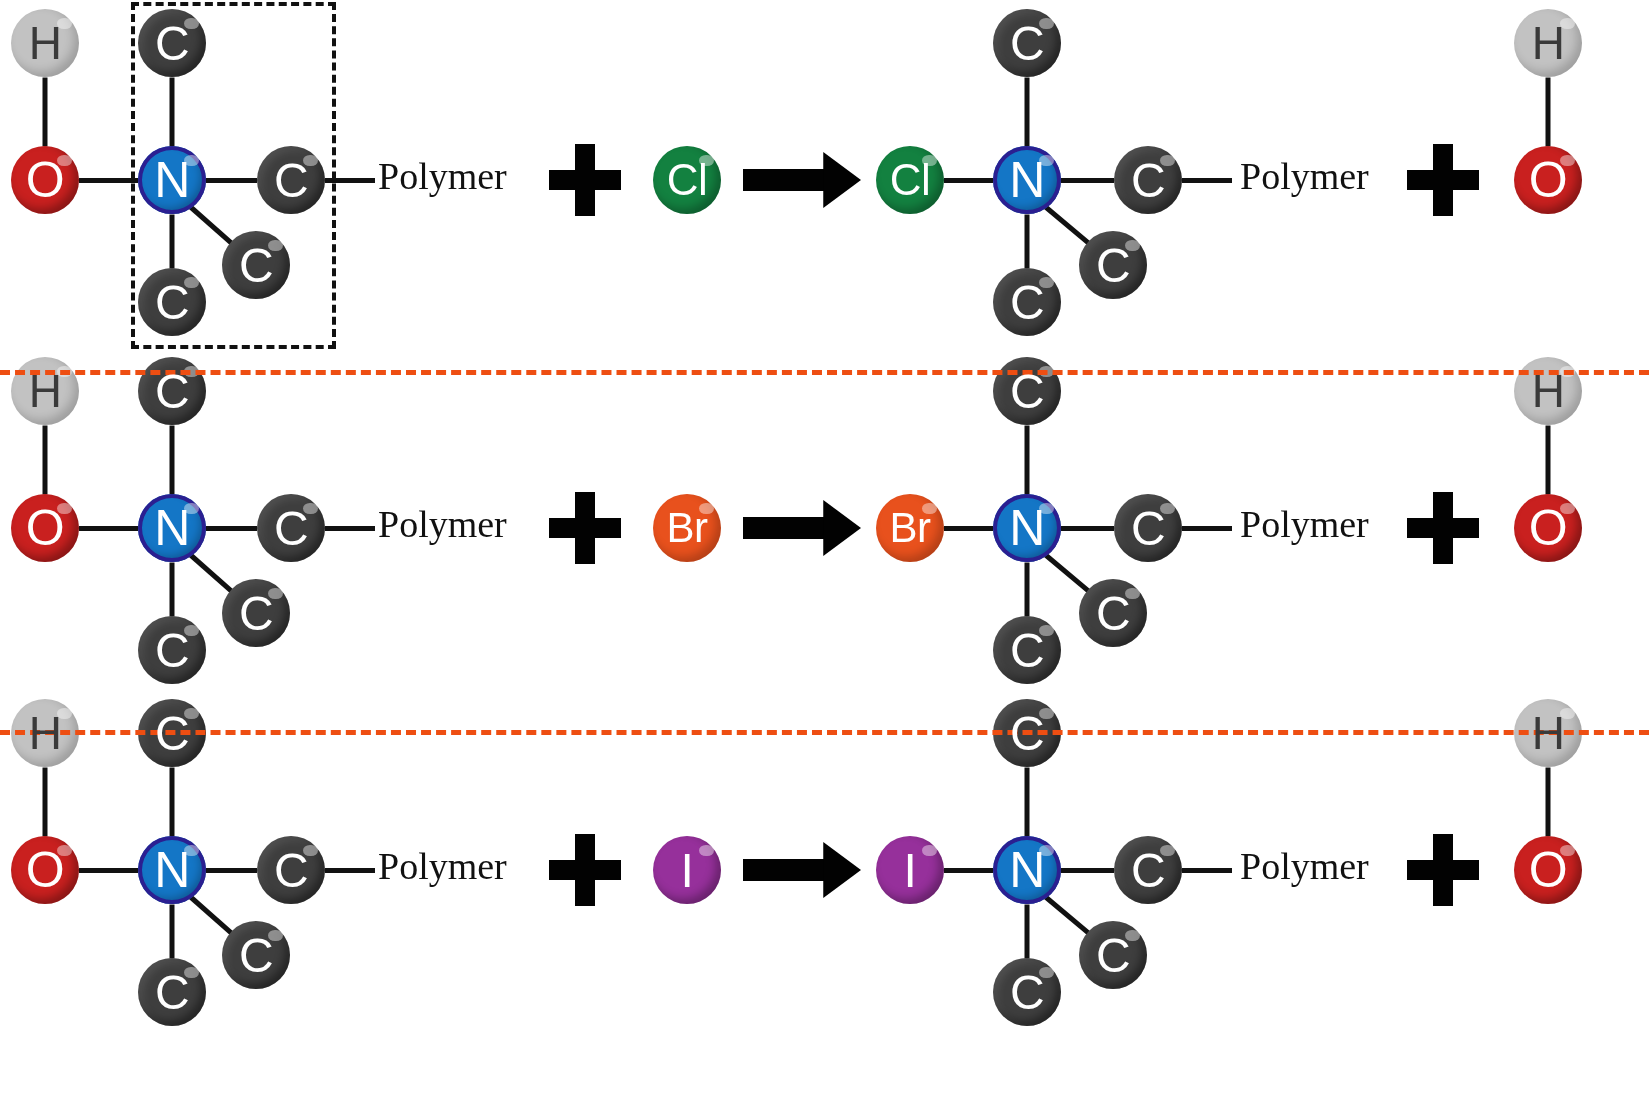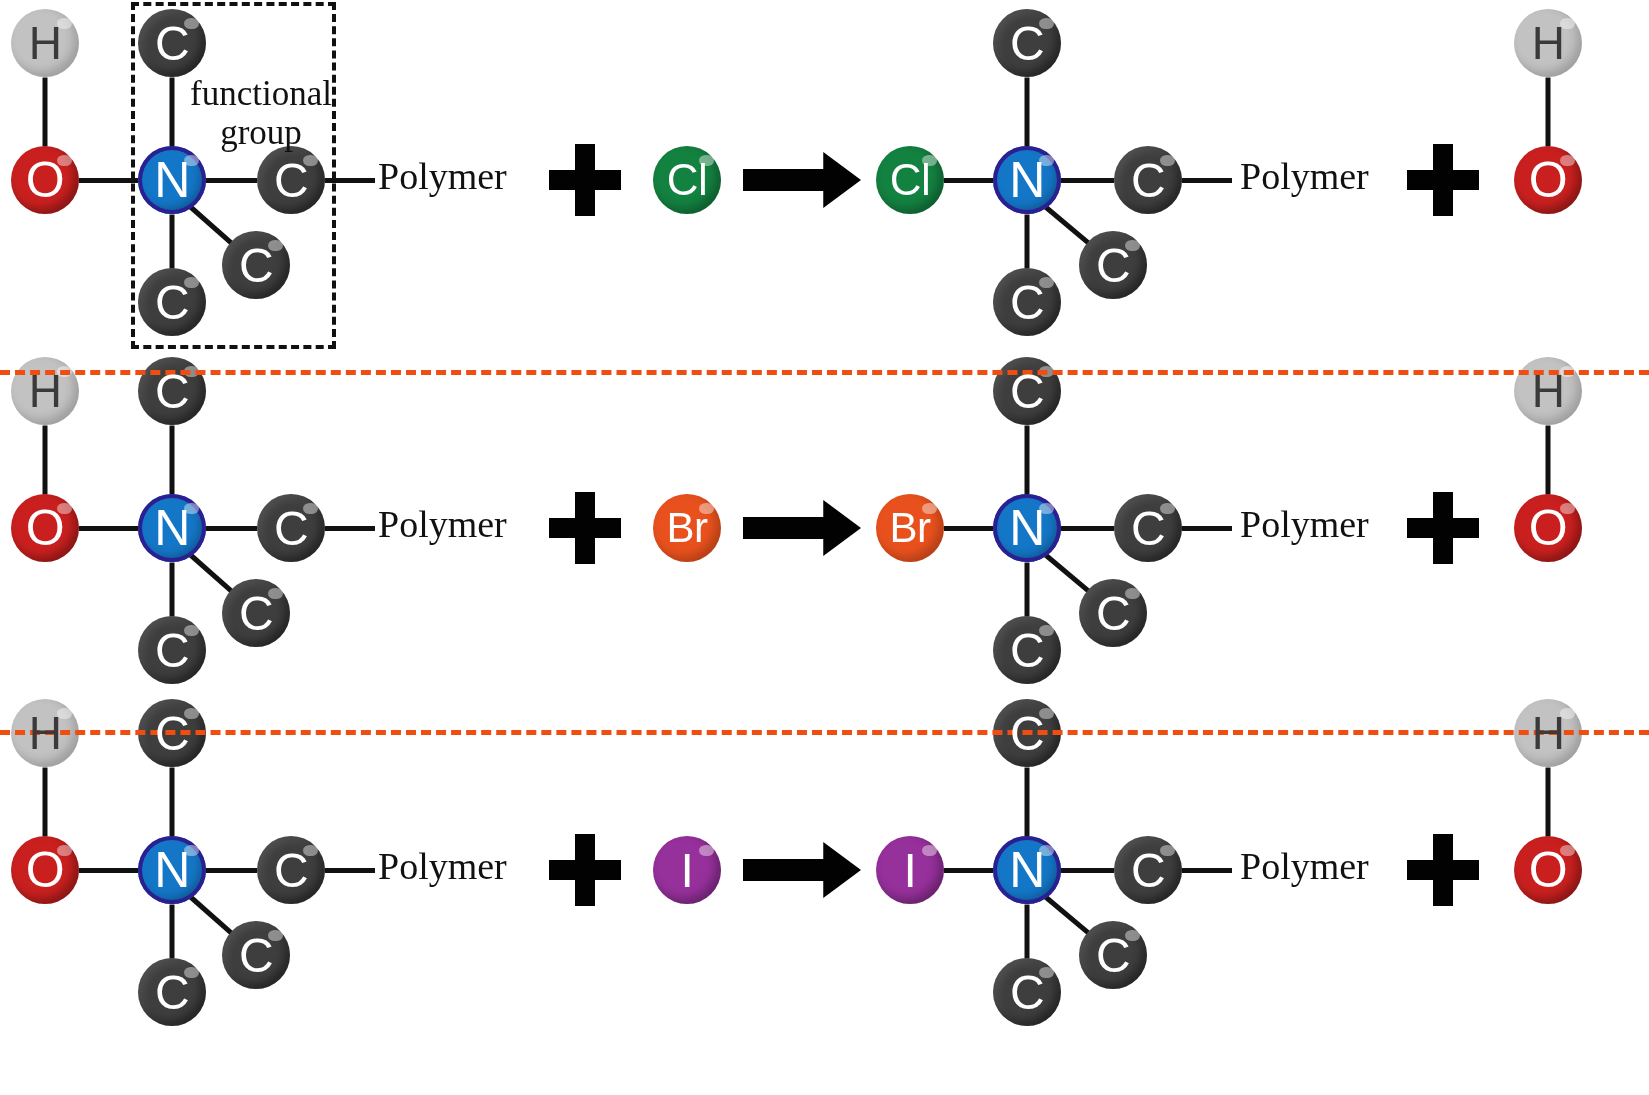--- a/index.html
+++ b/index.html
@@ -358,17 +358,15 @@
     <div class="bond" style="left: 1548px; top: 764.5px; width: 69px; height: 5px; transform: rotate(90deg);"></div>
     <div class="atom a-H" style="left: 1514px; top: 699px; width: 68px; height: 68px; font-size: 46px;">
       <span class="glyph">H</span>
       <span class="gloss" style="width: 14.28px; height: 11.56px; right: 7.48px; top: 8.84px;"></span>
     </div>
     <div class="atom a-O" style="left: 1514px; top: 836px; width: 68px; height: 68px; font-size: 50px;">
       <span class="glyph">O</span>
       <span class="gloss" style="width: 14.28px; height: 11.56px; right: 7.48px; top: 8.84px;"></span>
     </div>
     <div class="fgbox" style="left: 131px; top: 2px; width: 205px; height: 347px;"></div>
-    <div class="fglabel" style="left: 186px; top: 74px; width: 150px;">functional
-group</div>
     <div class="sep" style="top: 370px;"></div>
     <div class="sep" style="top: 730px;"></div>
   </div>
 
 </body></html>

